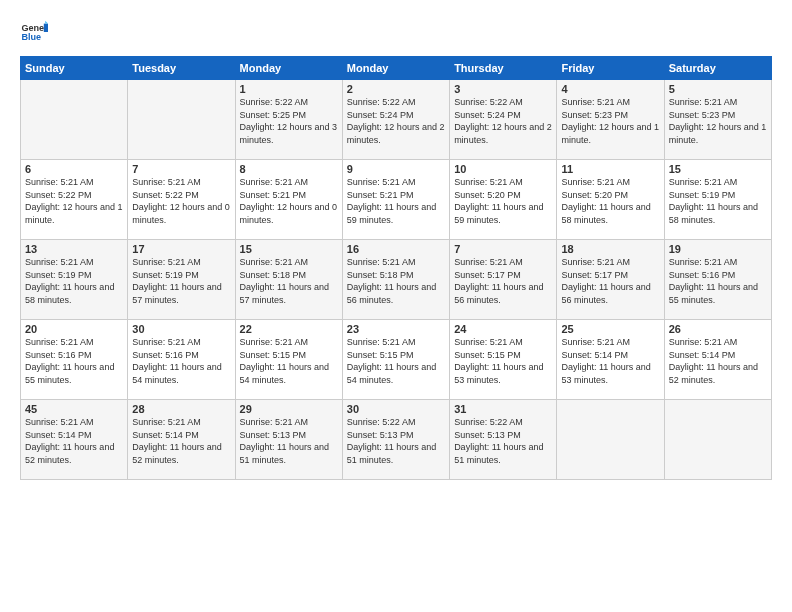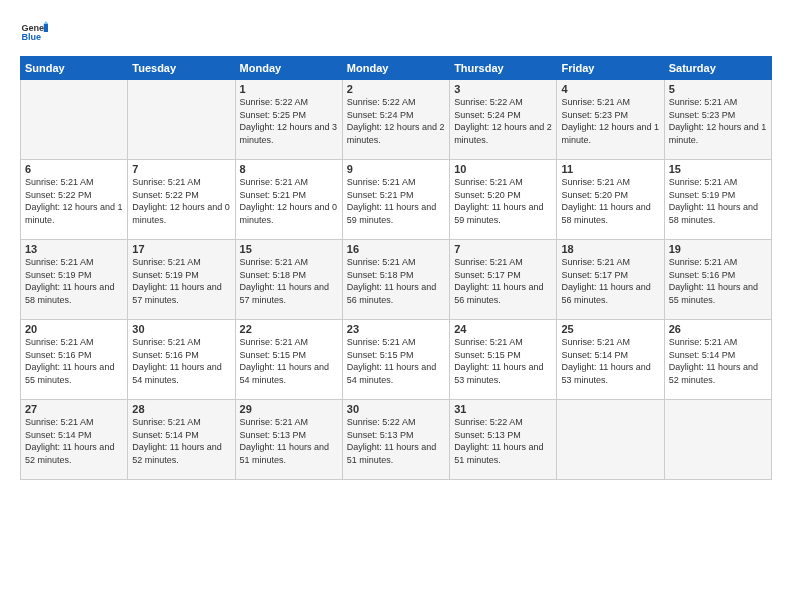--- a/index.html
+++ b/index.html
@@ -279,21 +279,21 @@
           </td>
           <td>
             <span class="day-num">26</span>
             <div class="day-info" style="white-space: pre-line;">Sunrise: 5:21 AM
 Sunset: 5:14 PM
 Daylight: 11 hours and 52 minutes.</div>
           </td>
         </tr>
         <tr>
           <td>
-            <span class="day-num">27</span>
+            <span class="day-num">45</span>
             <div class="day-info" style="white-space: pre-line;">Sunrise: 5:21 AM
 Sunset: 5:14 PM
 Daylight: 11 hours and 52 minutes.</div>
           </td>
           <td>
             <span class="day-num">28</span>
             <div class="day-info" style="white-space: pre-line;">Sunrise: 5:21 AM
 Sunset: 5:14 PM
 Daylight: 11 hours and 52 minutes.</div>
           </td>

